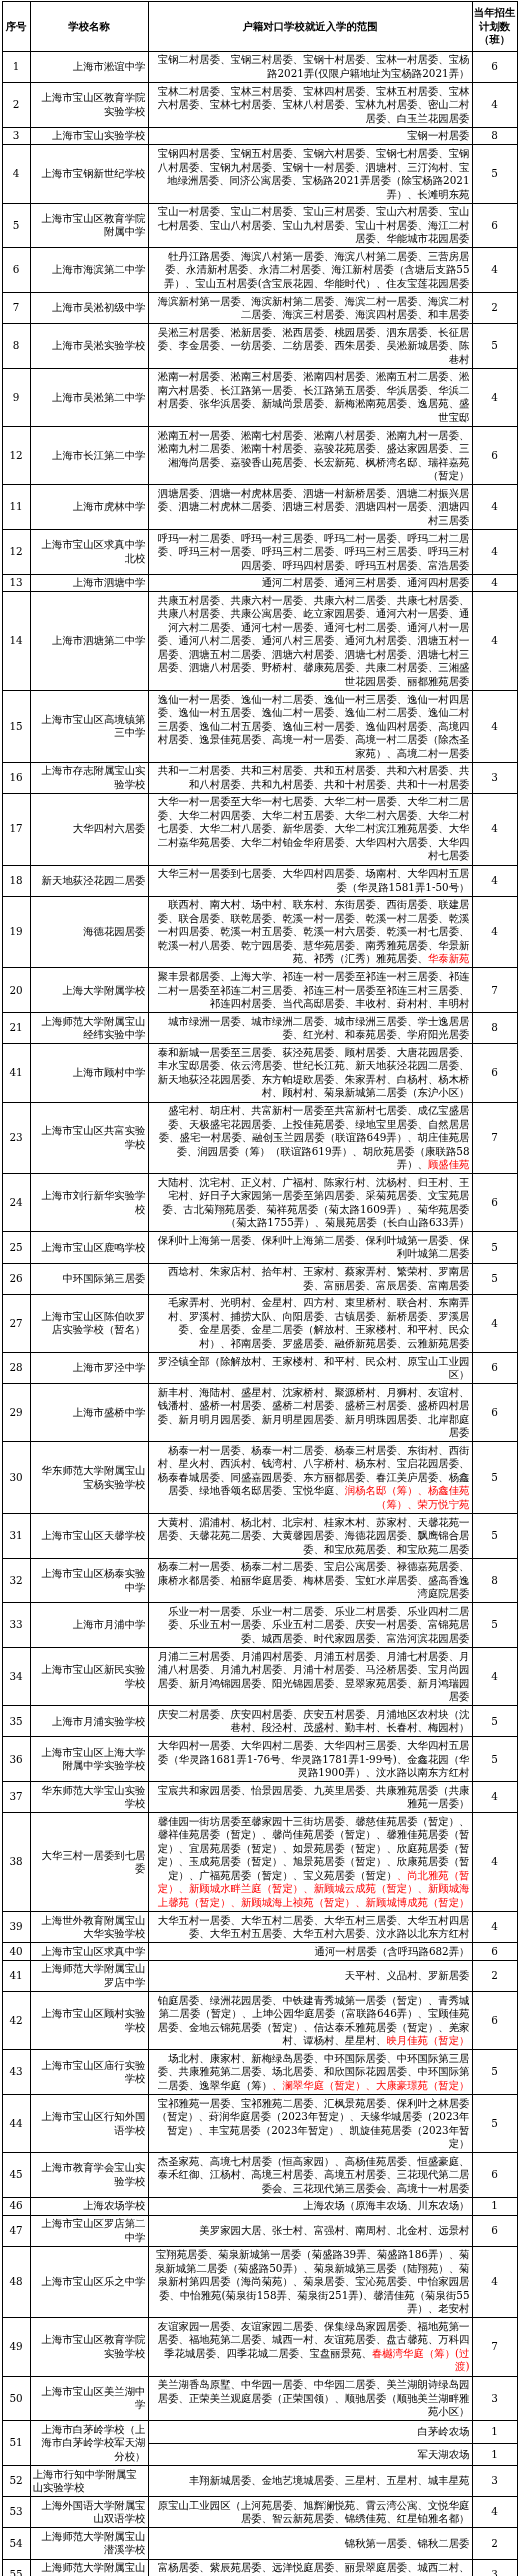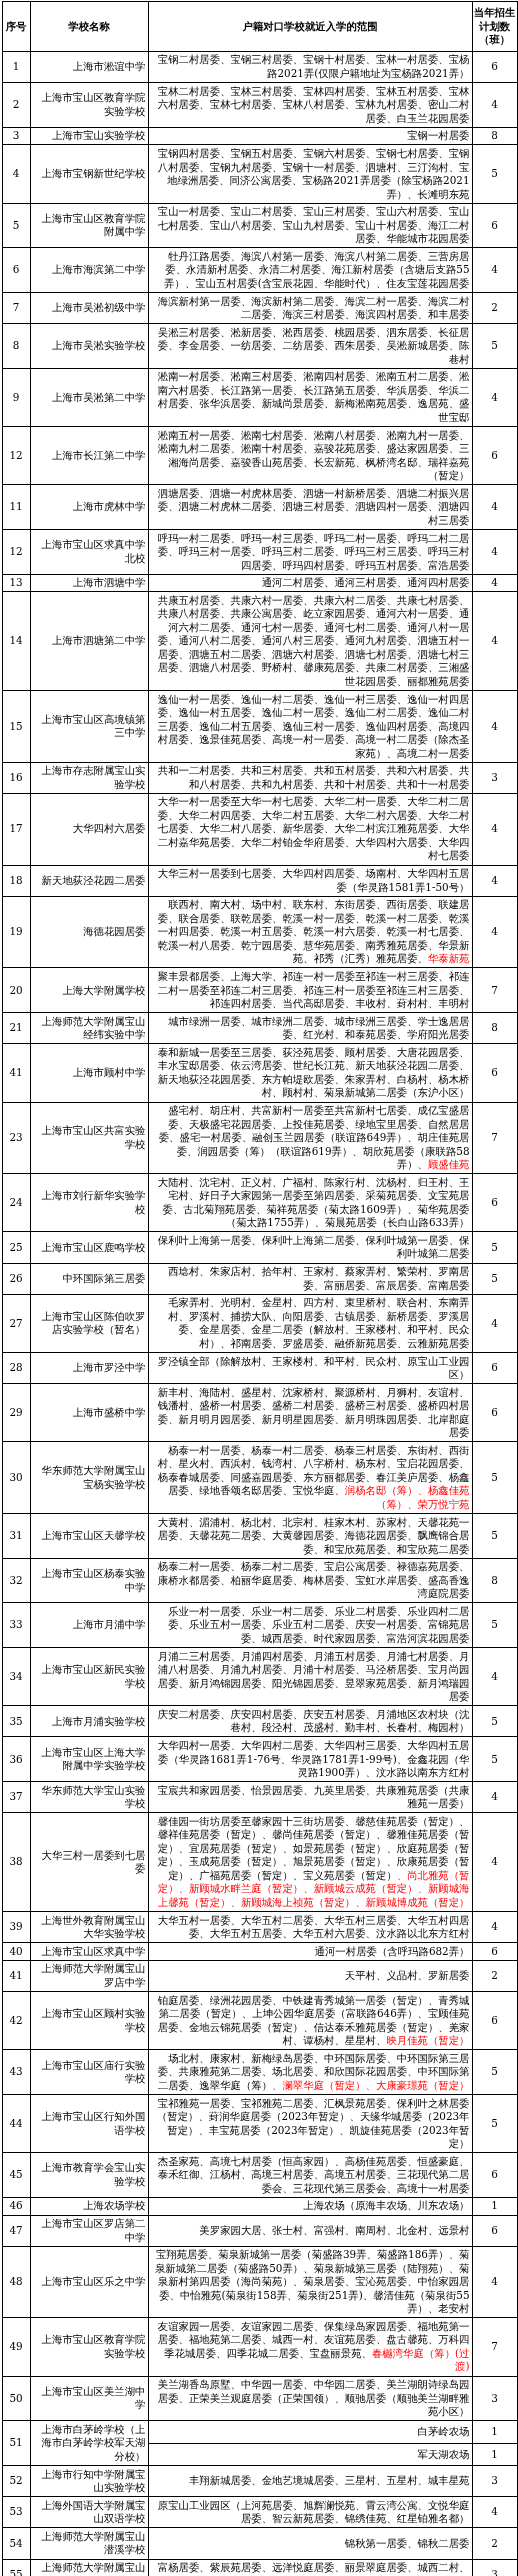--- a/index.html
+++ b/index.html
@@ -8,21 +8,21 @@
   table{border-collapse:collapse;width:515px;table-layout:fixed;}
   col.c-no{width:28px;}
   col.c-school{width:118px;}
   col.c-range{width:324px;}
   col.c-classes{width:45px;}
   th,td{border:1px solid #000;vertical-align:middle;font-size:10.4px;line-height:13.5px;
         padding:1.6px 2.1px;word-break:break-all;}
   th{font-weight:bold;text-align:center;padding:4.2px 1px;margin-left:14px;}
   td.no,td.classes{text-align:center;font-family:"DejaVu Serif","Liberation Serif",serif;}
   td.school{text-align:right;}
-  td.school.center{text-align:right;}
+  td.school.center{text-align:left;}
   td.range{text-align:right;}
   .hl{color:#fe0000;}
 </style>
 </head>
 <body>
 
 <div class="wrap">
   <table>
     <colgroup>
       <col class="c-no">

